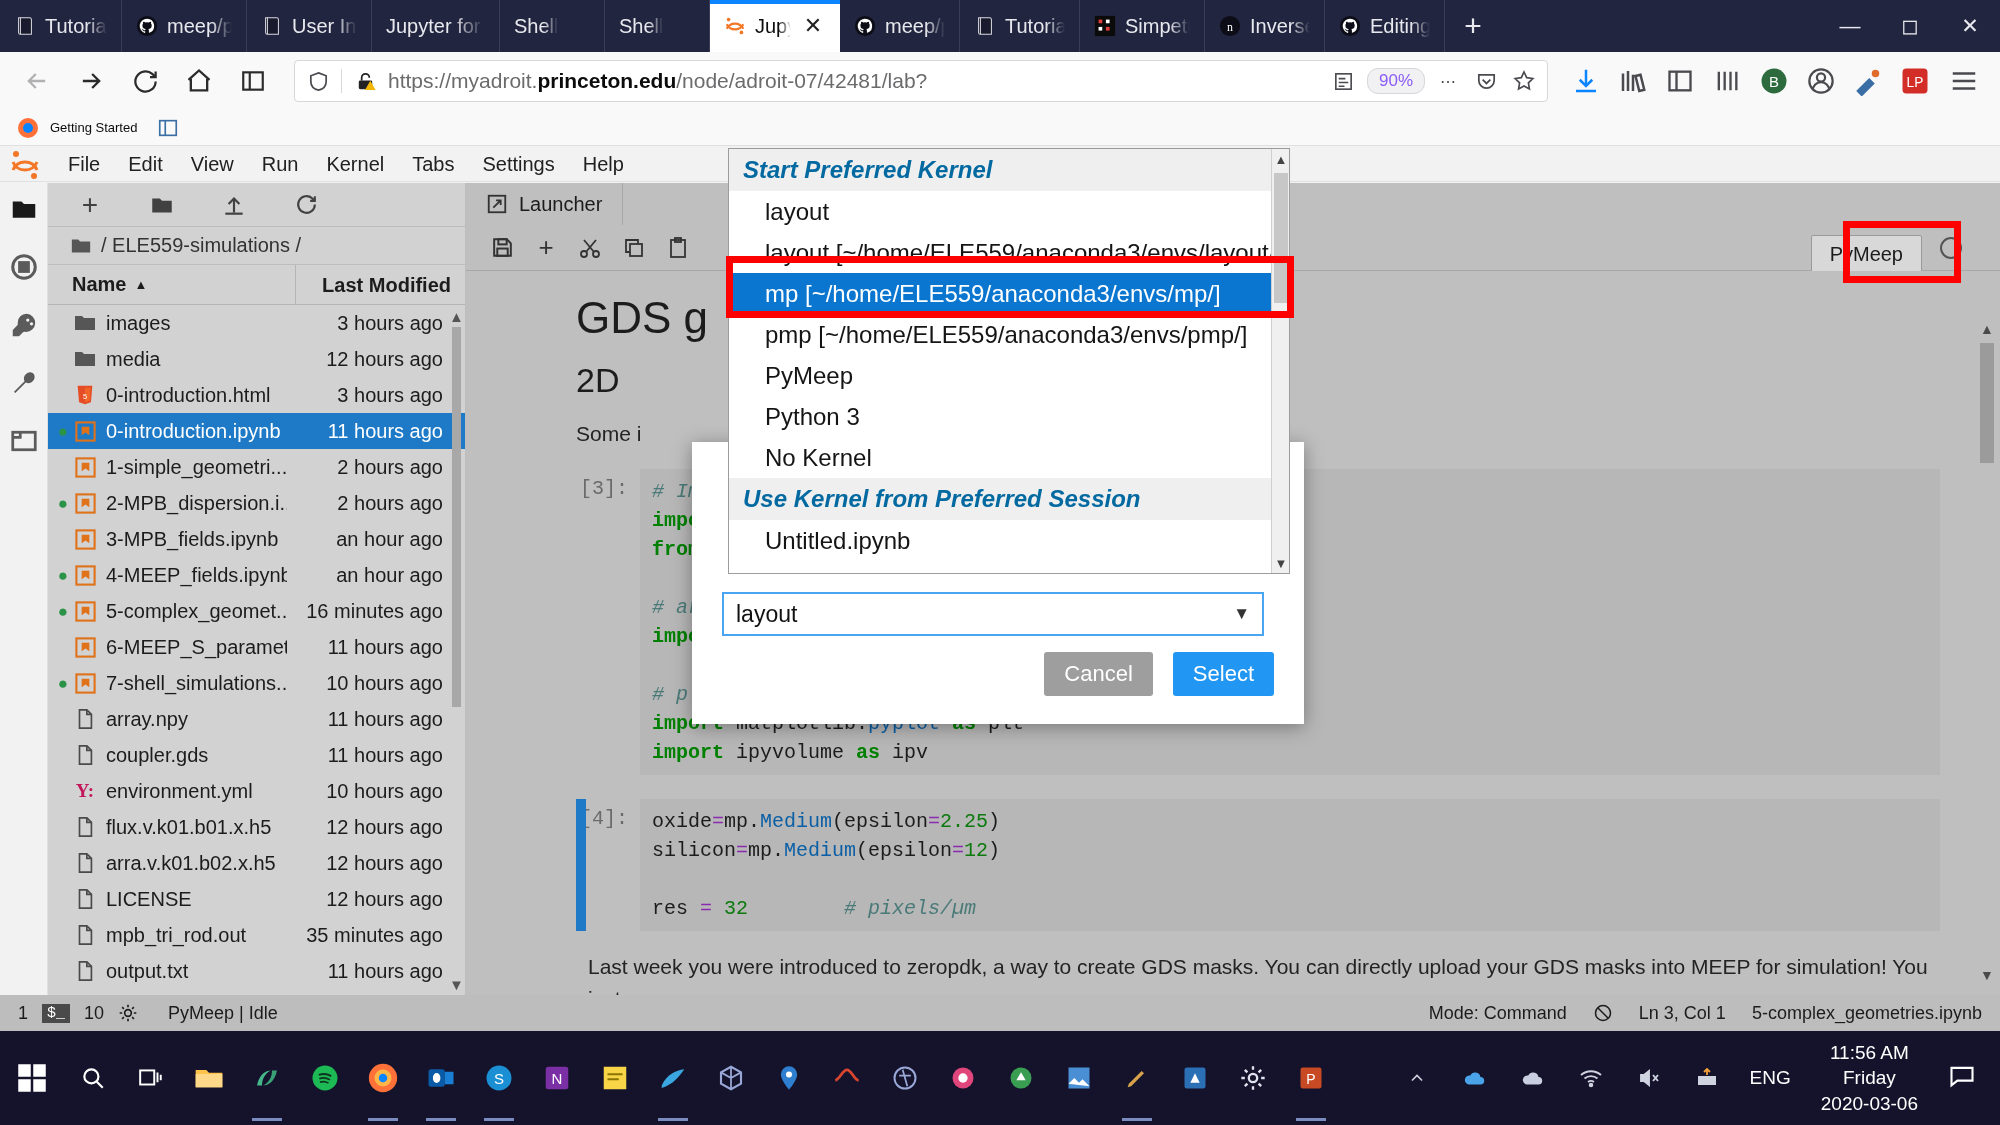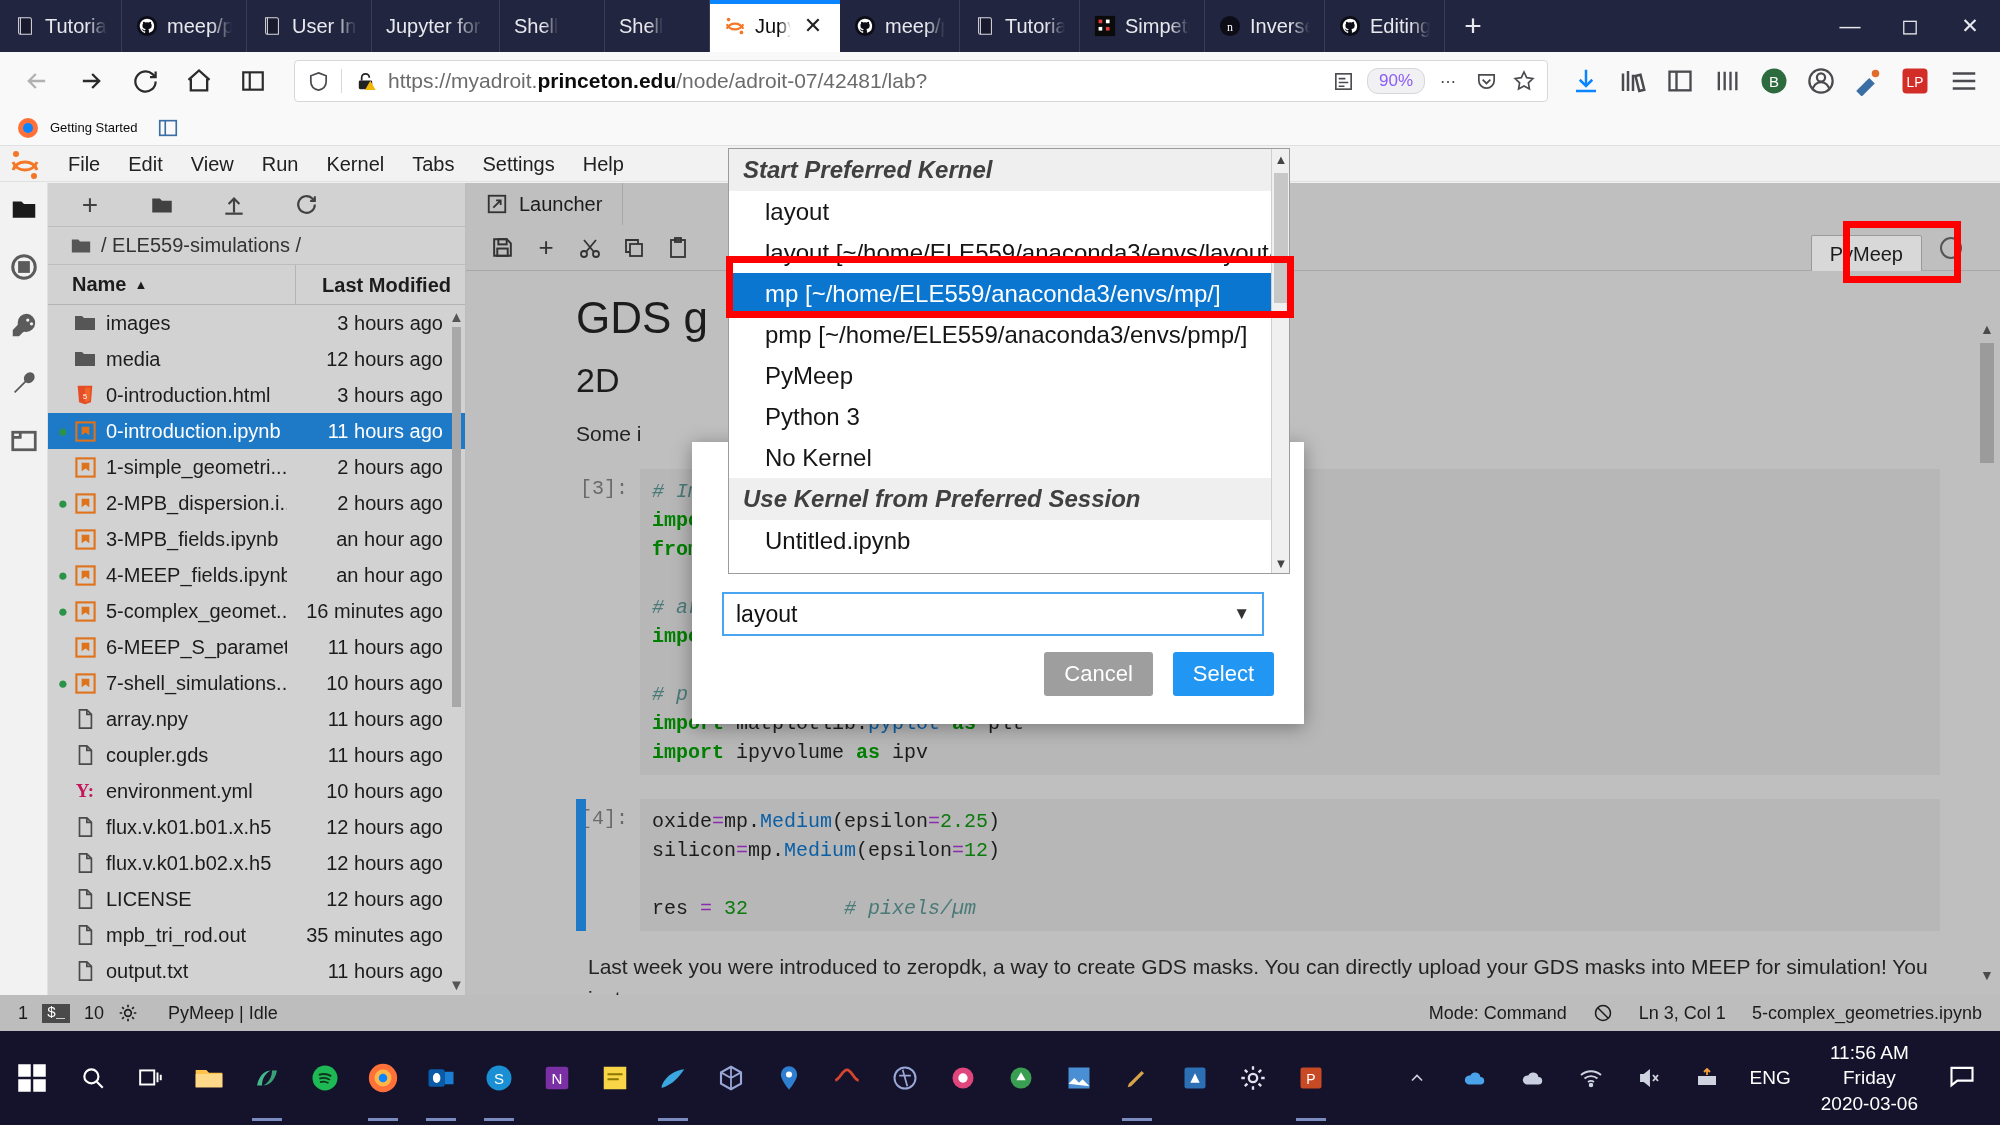--- a/index.html
+++ b/index.html
@@ -226,21 +226,21 @@
   .btn.select { background: #2196f3; }
 
   
   .dd {
     position: absolute; left: 728px; top: 148px; width: 562px; height: 426px;
     background: #ffffff; border: 1px solid #9c9c9c; z-index: 60; overflow: hidden;
   }
   .dd-inner { position: absolute; left: 0; top: 0; right: 18px; bottom: 0; }
   .dd-group {
     height: 42px; background: #efefef; display: flex; align-items: center;
-    padding-left: 14px; font-size: 24px; font-weight: 700; font-style: italic; color: #404040;
+    padding-left: 14px; font-size: 24px; font-weight: 700; font-style: italic; color: #0369a1;
   }
   .dd-item {
     height: 41px; display: flex; align-items: center; padding-left: 36px;
     font-size: 24px; color: #151515; white-space: nowrap; background: #fff;
   }
   .dd-item.hl { background: #0a76d0; color: #ffffff; }
   .dd-sb { position: absolute; right: 0; top: 0; bottom: 0; width: 18px; background: #f0f0f0; border-left: 1px solid #cfcfcf; }
   .dd-sb .ar { position: absolute; left: 0; width: 18px; height: 20px; display: flex; align-items: center; justify-content: center; font-size: 13px; color: #444; background:#f0f0f0;}
   .dd-sb .thumb { position: absolute; left: 2px; width: 14px; top: 24px; height: 130px; background: #c7c7c7; }
 
@@ -764,21 +764,21 @@
                 <span class="fb-mod">12 hours ago</span>
               </div>
               <div class="fb-row">
                 <span class="fb-dot none">●</span>
                 <span class="fb-ico">
                   <svg width="22" height="24" viewBox="0 0 24 24" fill="none" stroke="#4a4a4a" stroke-width="1.8">
                     <path d="M6 2h8l5 5v15H6z"></path>
                     <path d="M14 2v5h5"></path>
                   </svg>
                 </span>
-                <span class="fb-name">flux.v.k01.b02.x.h5</span>
+                <span class="fb-name">arra.v.k01.b02.x.h5</span>
                 <span class="fb-mod">12 hours ago</span>
               </div>
               <div class="fb-row">
                 <span class="fb-dot none">●</span>
                 <span class="fb-ico">
                   <svg width="22" height="24" viewBox="0 0 24 24" fill="none" stroke="#4a4a4a" stroke-width="1.8">
                     <path d="M6 2h8l5 5v15H6z"></path>
                     <path d="M14 2v5h5"></path>
                   </svg>
                 </span>

